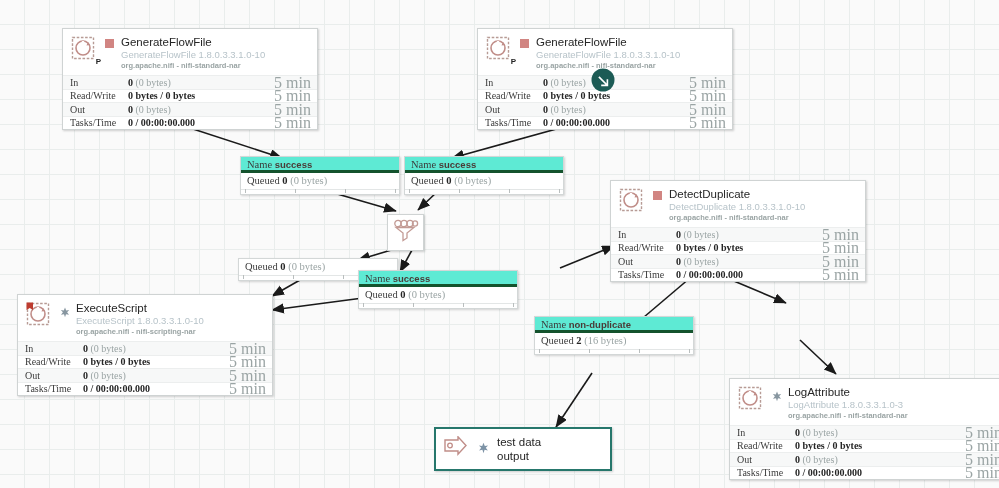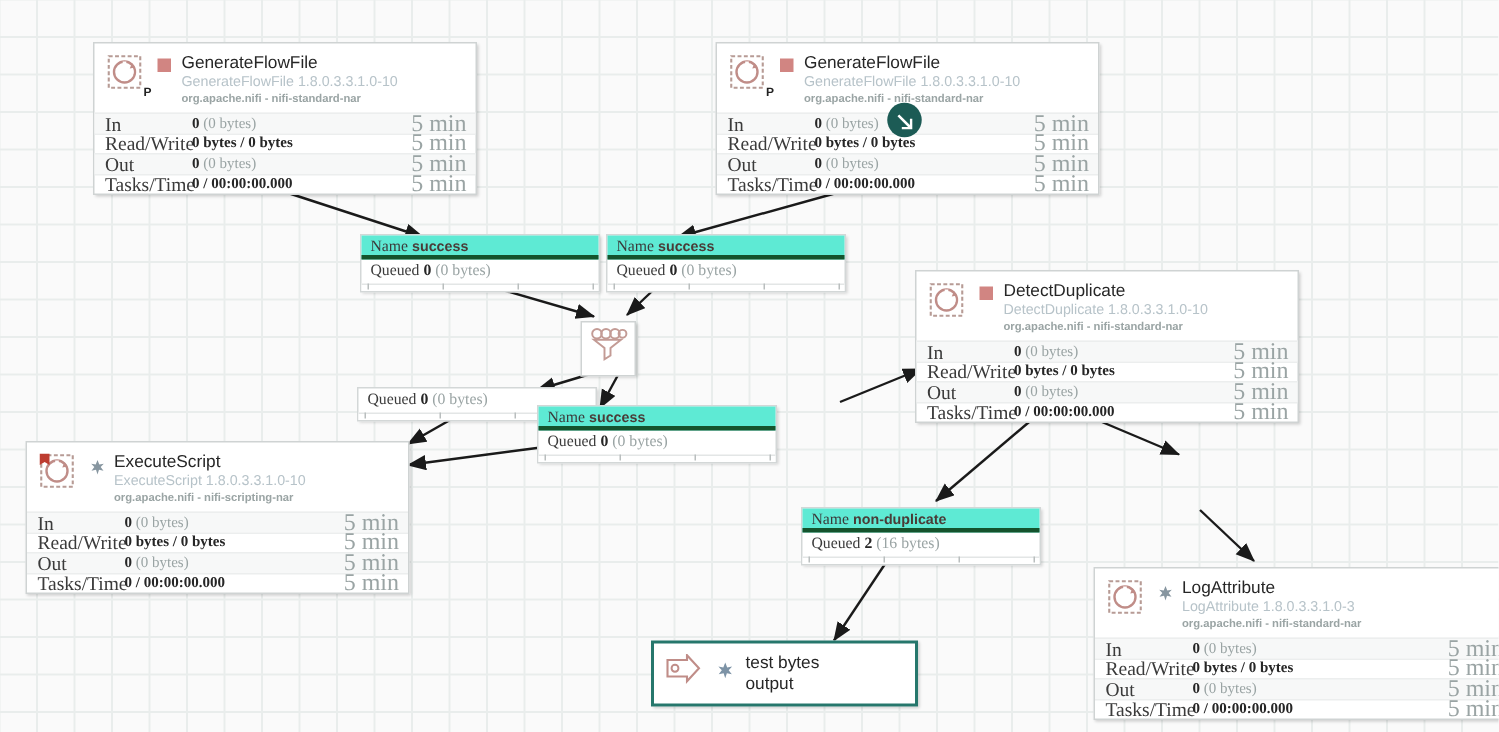--- a/index.html
+++ b/index.html
@@ -43,21 +43,21 @@
   .p-bundle{font-size:7.5px;color:#9aa4a4;white-space:nowrap;overflow:hidden;margin-top:1px;font-weight:bold;}
 
   .stat-row{
     display:flex;align-items:center;
     height:13.5px;line-height:13.5px;
     border-top:1px solid #eceeee;
     padding:0 6px 0 7px;box-sizing:border-box;
     font-size:9.5px;
   }
   .stat-row:nth-child(odd){background:#f7f8f8;}
-  .s-label{flex:0 0 auto;width:58px;color:#3b3b3b;font-family:"Liberation Serif",serif;font-size:13px;}
+  .s-label{flex:0 0 auto;width:58px;color:#3b3b3b;font-family:"Liberation Serif",serif;font-size:10px;}
   .s-val{flex:1 1 auto;color:#9aa4a4;font-family:"Liberation Serif",serif;font-size:10px;}
   .s-val b{color:#262626;font-weight:bold;}
   .s-time{flex:0 0 auto;color:#9aa4a4;font-family:"Liberation Serif",serif;font-size:16px;text-align:right;}
 
   
   .conn{
     position:absolute;background:#ffffff;border:1px solid #d3d7d7;
     box-shadow:1px 1px 2px rgba(0,0,0,.16);box-sizing:border-box;
     font-family:"Liberation Serif",serif;
   }
@@ -409,21 +409,21 @@
     </div>
     <div class="conn-foot">
         <i style="left:4px;"></i>
         <i style="left:54px;"></i>
         <i style="left:104px;"></i>
         <i style="left:154px;"></i>
       </div>
   </div>
 
 
-  <div class="conn" style="left:534px;top:338px;width:160px;">
+  <div class="conn" style="left:534px;top:316px;width:160px;">
     <div class="conn-row top">
       <span>Name</span>
       <b>non-duplicate</b>
     </div>
     <div class="conn-row">
       <span>Queued</span>
       <span class="num">2</span>
       <span class="dim">(16 bytes)</span>
     </div>
     <div class="conn-foot">
@@ -451,21 +451,21 @@
       <svg width="30" height="22" viewBox="0 0 30 22">
         <path d="M1 4 L14 4 L14 0.8 L22 9.5 L14 18.2 L14 15 L1 15 z" fill="none" stroke="#c08d88" stroke-width="1.4"></path>
         <circle cx="6" cy="9.5" r="2.3" fill="none" stroke="#c08d88" stroke-width="1.3"></circle>
       </svg>
     </span>
     <span style="margin-right:8px;">
       <svg width="11" height="12" viewBox="0 0 10 11">
         <path d="M5 0.6 L6.2 3.6 L9.2 3.1 L7.1 5.3 L9 7.8 L6 7.2 L5 10.3 L4 7.2 L1 7.8 L2.9 5.3 L0.8 3.1 L3.8 3.6 z" fill="#7d93a6"></path>
       </svg>
     </span>
-    <span class="port-name">test bytes
+    <span class="port-name">test data
 output</span>
   </div>
 
   <div id="cursor" style="left:591px;top:68px;">
     <svg width="24" height="24" viewBox="0 0 24 24">
       <circle cx="12" cy="12" r="11.5" fill="#1c5b55"></circle>
       <path d="M8.5 8.3 L15.6 15.4 L15.6 11.2 L17.2 11.2 L17.2 18.2 L10.2 18.2 L10.2 16.6 L14.4 16.6 L7.3 9.5 z" fill="#ffffff"></path>
     </svg>
   </div>
 

